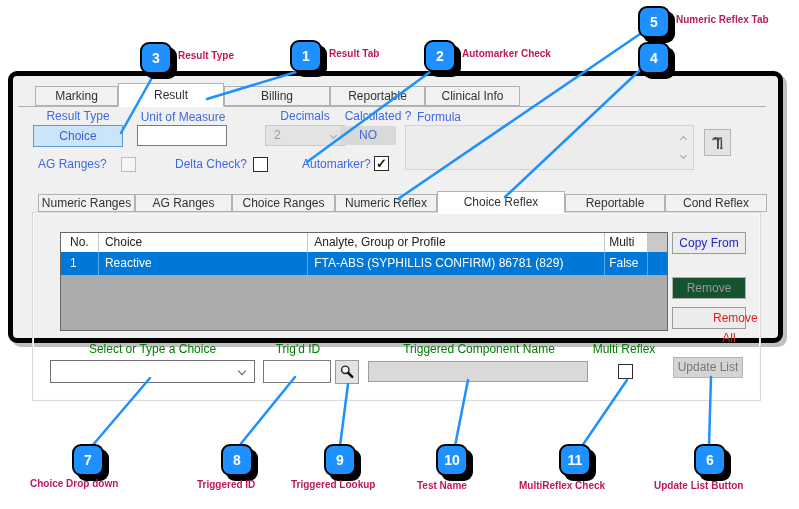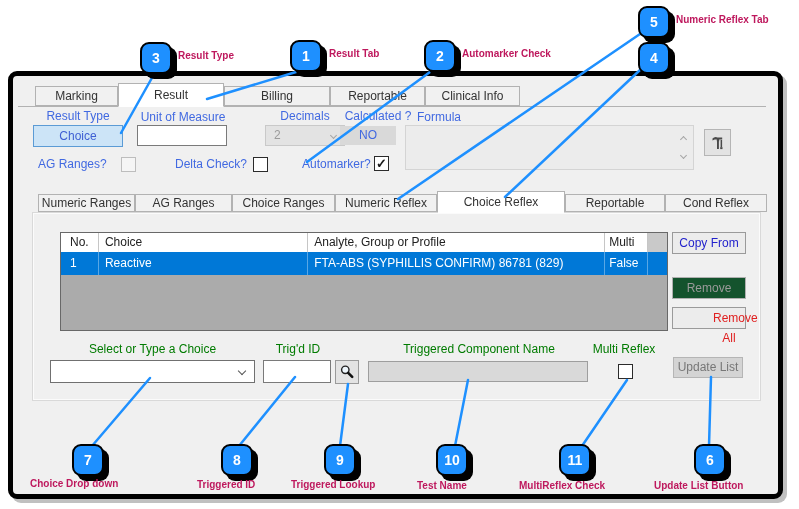--- a/index.html
+++ b/index.html
@@ -1,21 +1,21 @@
 <!DOCTYPE html>
 <html><head>
 <meta charset="utf-8">
 <style>
   * { margin:0; padding:0; box-sizing:border-box; }
   html,body { width:799px; height:509px; background:#fff; overflow:hidden;
               font-family:"Liberation Sans", sans-serif; font-size:12px; color:#222; }
   #stage { position:relative; width:799px; height:509px; background:#fff; }
 
   
-  #panel { position:absolute; left:8px; top:71px; width:775px; height:428px;
+  #panel { position:absolute; left:8px; top:71px; width:775px; height:272px;
            background:#f0f0f0; border:5px solid #000; border-radius:9px;
            box-shadow:4px 4px 0 #c0c0c0; z-index:1; }
 
   
   .tab { position:absolute; background:#f1f1f1; border:1px solid #b2b2b2; text-align:center;
          color:#333; cursor:default; overflow:hidden; white-space:nowrap; }
   .tab.sel { background:#fff; border-bottom:1px solid #fff; z-index:3; }
   #tabline1 { position:absolute; left:5px; top:30px; width:748px; border-top:1px solid #b2b2b2; }
 
   

